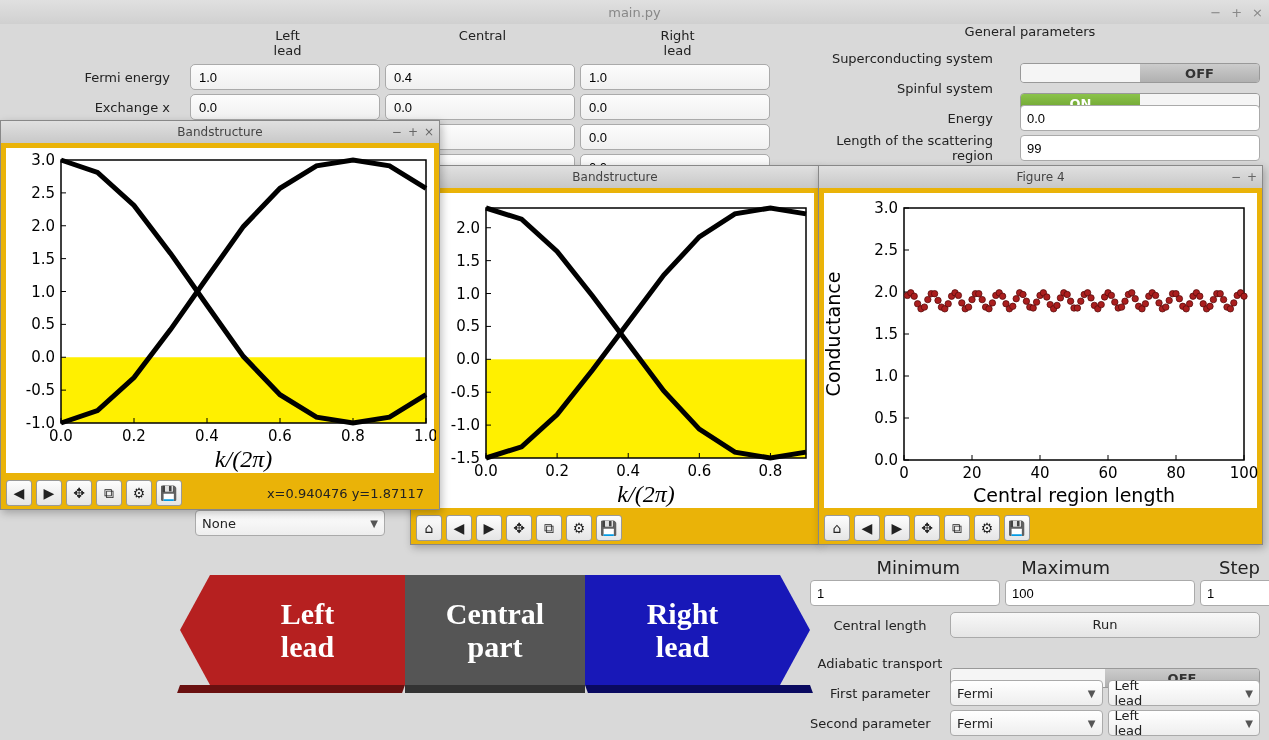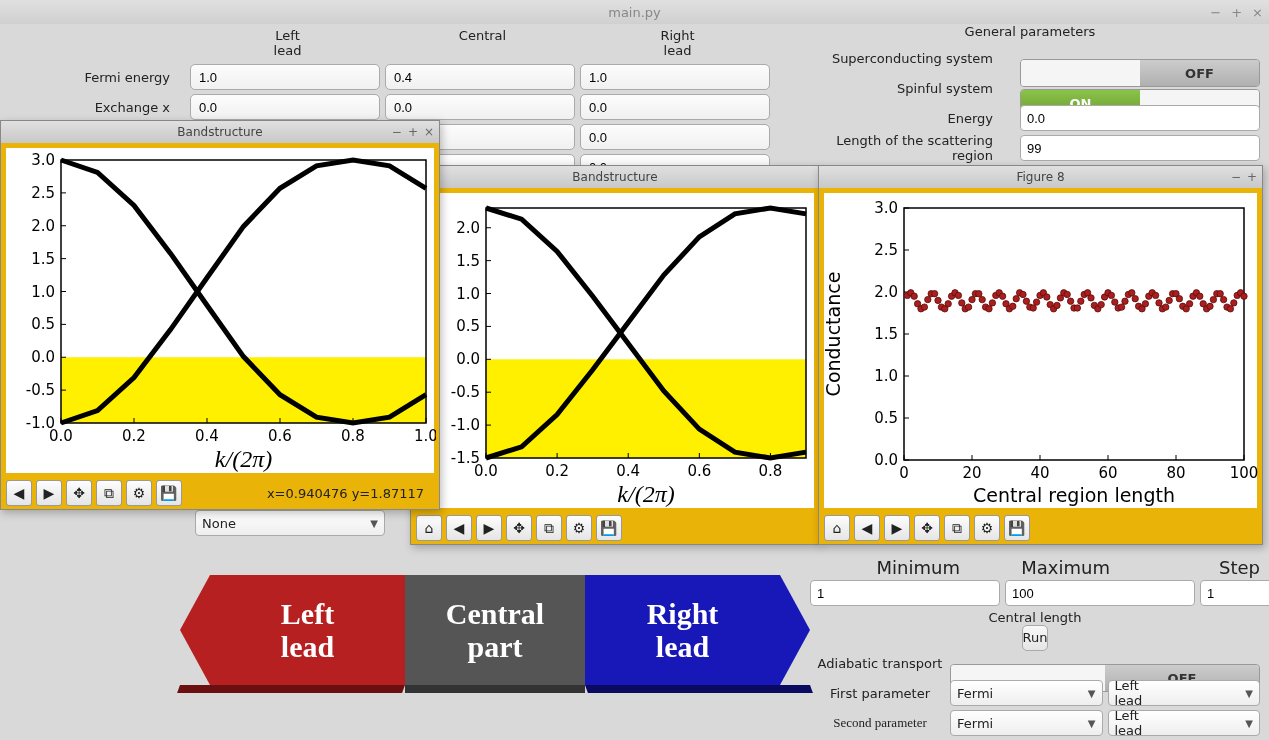--- a/index.html
+++ b/index.html
@@ -34,21 +34,21 @@
 .cell-input {
   width:190px; height:26px; margin-right:5px;
   background: linear-gradient(#fcfcfc,#f0f0f0);
   border:1px solid #aaa; border-radius:5px; padding:3px 8px; font-size:13px;
 }
 .gen-panel { position:absolute; left:800px; top:24px; width:460px; }
 .gen-title { text-align:center; font-size:13px; margin-bottom:4px;}
 .gen-row { display:flex; align-items:center; height:30px; }
 .gen-row .glbl { width:220px; text-align:right; padding-right:27px; font-size:13px;}
 .gen-row input { flex:1; height:26px; border:1px solid #aaa; border-radius:4px; background:#fff; padding:2px 6px; font-size:13px;}
-.toggle { flex:1; display:flex; height:28px; border:1px solid #999; border-radius:4px; overflow:hidden;margin-top:30px;}
+.toggle { flex:1; display:flex; height:20px; border:1px solid #999; border-radius:4px; overflow:hidden;margin-top:30px;}
 .toggle .half { flex:1; display:flex; align-items:center; justify-content:center; font-weight:bold; font-size:13px;}
 .toggle .on-active { background: linear-gradient(#8bc34a,#6a9e2e); color:#fff;}
 .toggle .off-active { background: linear-gradient(#ccc,#b0b0b0); color:#333;}
 .toggle .inactive { background:#f5f5f5; color:#666;}
 .select {
   height:26px; border:1px solid #aaa; border-radius:4px; background:linear-gradient(#fff,#eee);
   padding:3px 6px; display:flex; align-items:center; justify-content:space-between; font-size:13px;
 }
 .select .tri { font-size:10px; color:#555;}
 .run-btn {
@@ -197,21 +197,21 @@
   <div class="triplet-head">
     <div>Minimum</div>
     <div>Maximum</div>
     <div>Step</div>
   </div>
   <div class="triplet-in">
     <input value="1" style="">
     <input value="100" style="">
     <input value="1" style="">
   </div>
-  <div class="gen-row" style="margin-top:4px;flex-direction:column;">
+  <div class="gen-row" style="margin-top:4px;">
     <div style="width:140px;text-align:center;">Central length</div>
     <div class="run-btn">Run</div>
   </div>
 </div>
 
 <div class="bot-panel" style="top:648px;">
   <div class="gen-row">
     <div style="width:140px;text-align:center;">Adiabatic transport</div>
     <div class="toggle">
       <div class="half inactive"></div>
@@ -223,21 +223,21 @@
     <div class="select" style="flex:1;margin-right:5px;">
         <span>Fermi</span>
         <span class="tri">▼</span>
       </div>
     <div class="select" style="flex:1;">
         <span>Left<br>lead</span>
         <span class="tri">▼</span>
       </div>
   </div>
   <div class="gen-row">
-    <div style="width:140px;text-align:center;font-family:Liberation Serif, serif;">Second parameter</div>
+    <div style="width:140px;text-align:left;">Second parameter</div>
     <div class="select" style="flex:1;margin-right:5px;">
         <span>Fermi</span>
         <span class="tri">▼</span>
       </div>
     <div class="select" style="flex:1;">
         <span>Left<br>lead</span>
         <span class="tri">▼</span>
       </div>
   </div>
 </div>
@@ -358,21 +358,21 @@
     <div class="tbtn">✥</div>
     <div class="tbtn">⧉</div>
     <div class="tbtn">⚙</div>
     <div class="tbtn">💾</div>
     <div class="coord">x=0.940476     y=1.87117</div>
   </div>
 </div>
 
 <div class="plot-window" style="left:818px; top:165px; width:445px; height:380px;">
   <div class="titlebar">
-    <span>Figure 8</span>
+    <span>Figure 4</span>
     <div class="ctrls">
       <span>−</span>
       <span>+</span>
     </div>
   </div>
   <div class="plot-area" style="height:315px;">
     <svg id="fig1-svg" width="435" height="315">
         <rect x="80" y="15" width="340" height="252" fill="none" stroke="#000" stroke-width="1.5"></rect>
         <line x1="80" y1="267" x2="85" y2="267" stroke="#000"></line>
         <text x="74" y="272" text-anchor="end" font-size="15">0.0</text>

